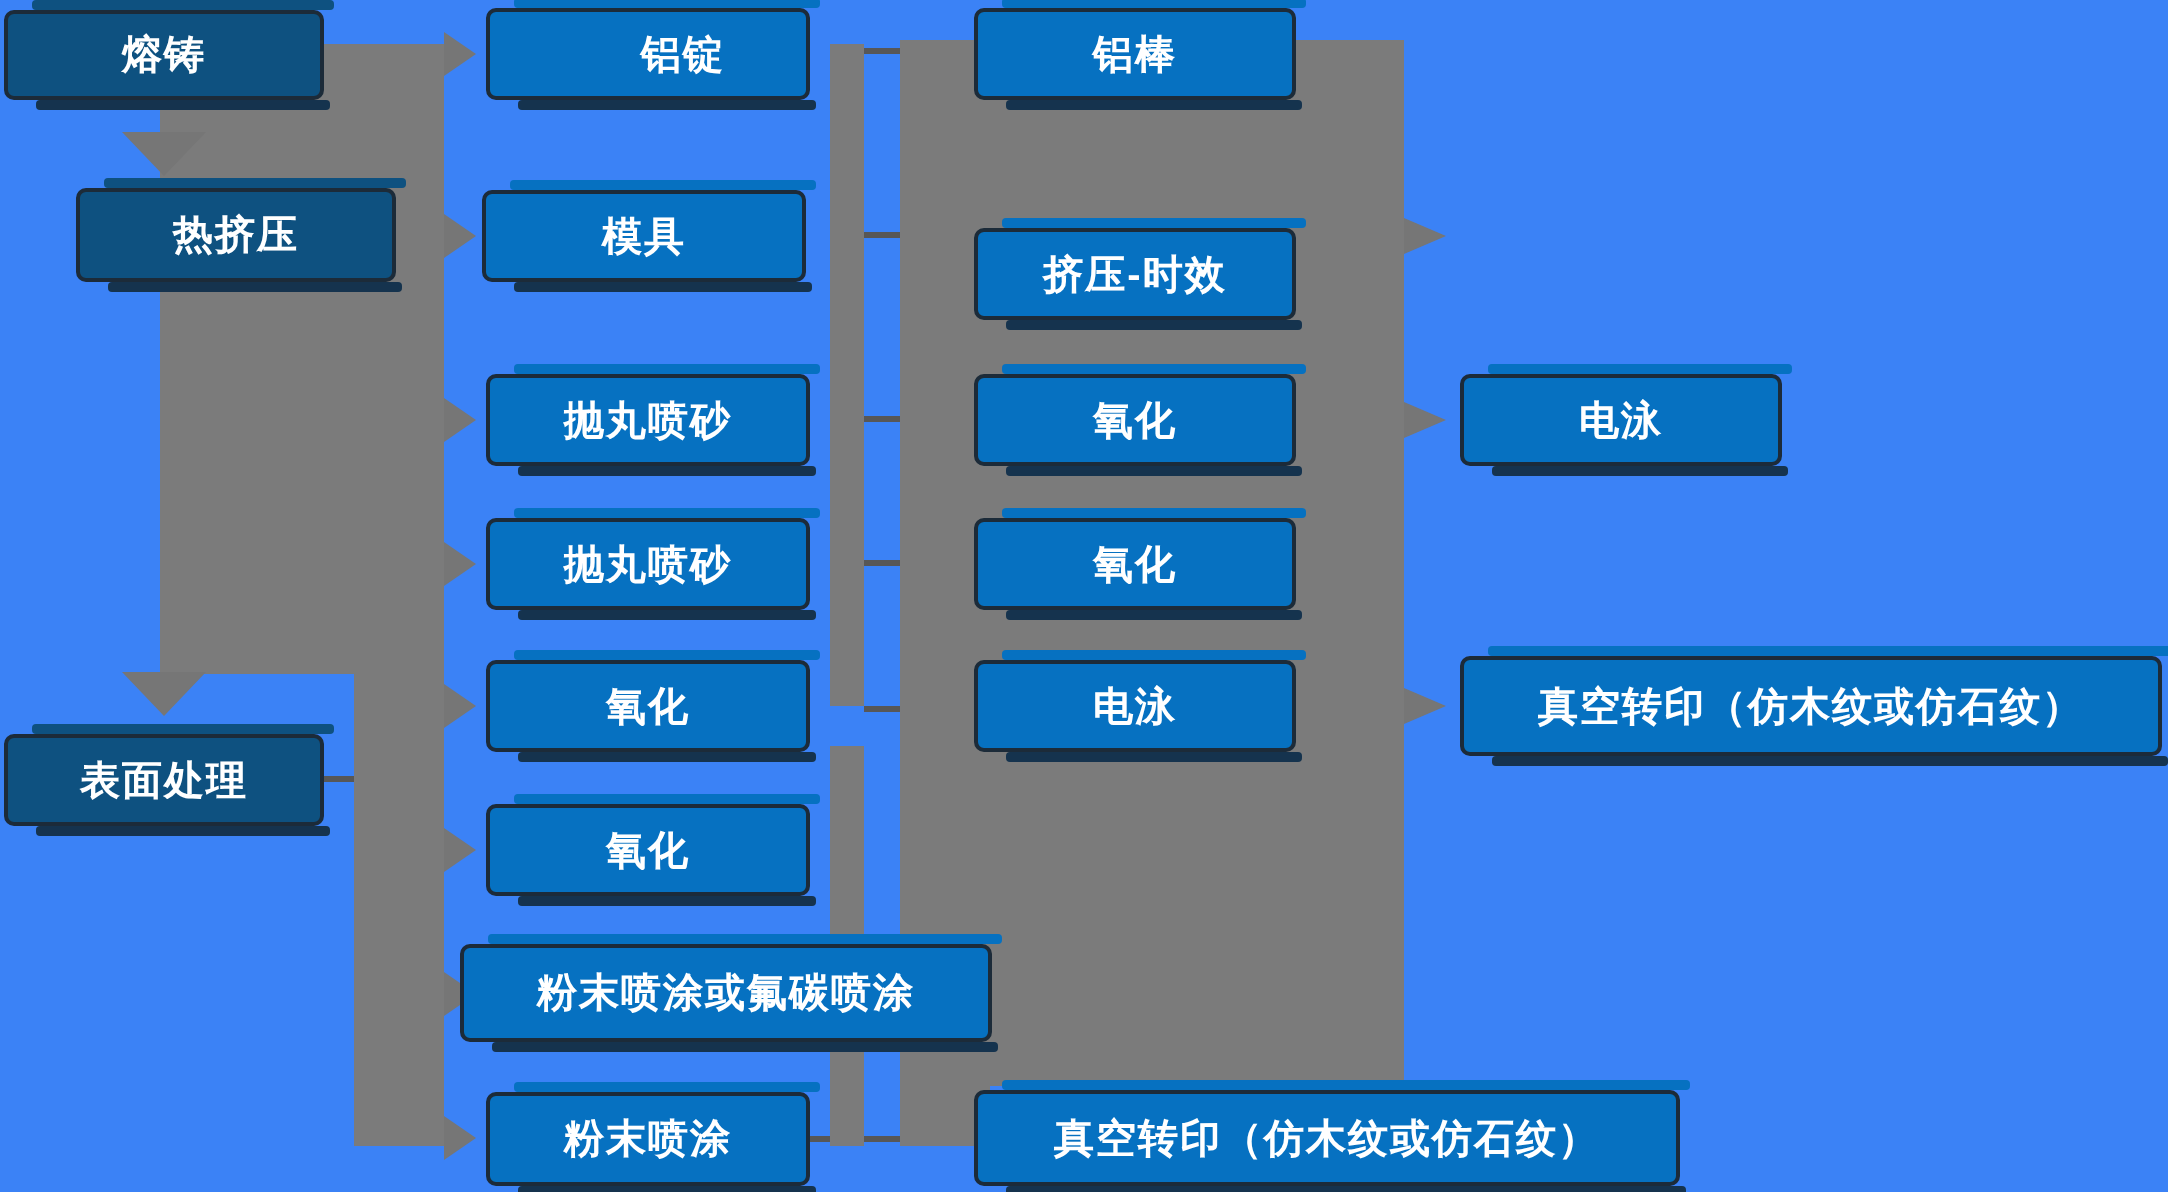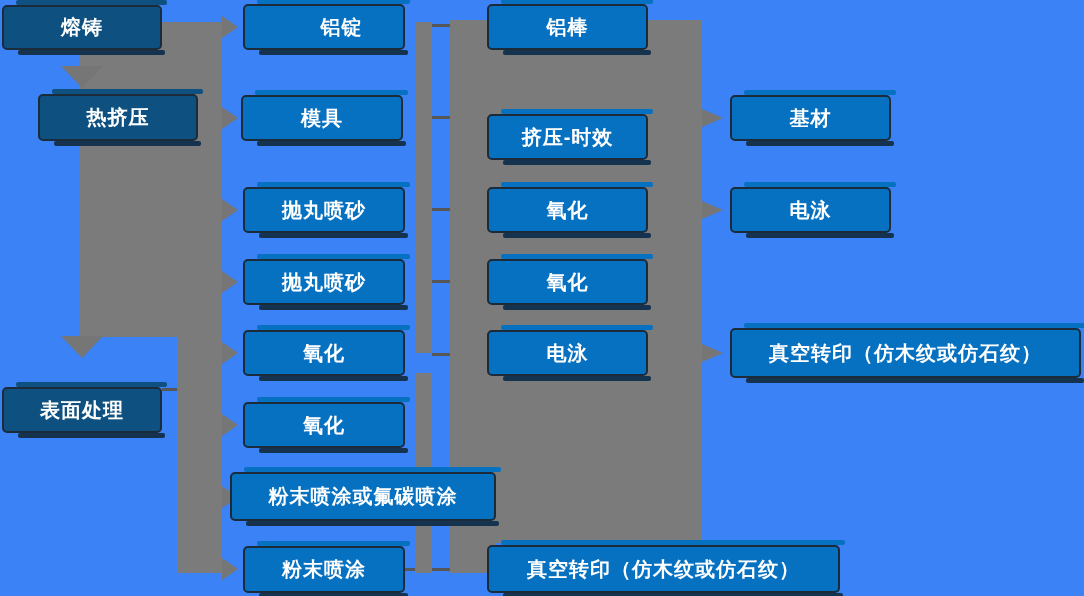--- a/index.html
+++ b/index.html
@@ -125,21 +125,21 @@
   <div class="tick" style="left:432px; top:568px; width:18px;"></div>
   <div class="tick" style="left:405px; top:568px; width:10px;"></div>
   <div class="tick" style="left:162px; top:388px; width:15px;"></div>
 
   <div class="node dark" style="left:2px; top:5px; width:160px; height:45px;">
       <span>熔铸</span>
     </div>
   <div class="node dark" style="left:2px; top:94px; width:160px; height:47px;margin-left:36px;">
       <span>热挤压</span>
     </div>
-  <div class="node dark" style="left:2px; top:367px; width:160px; height:46px;margin-top:20px;">
+  <div class="node dark" style="left:2px; top:367px; width:160px; height:46px;">
       <span>表面处理</span>
     </div>
 
   <div class="node" style="left:243px; top:4px; width:162px; height:46px;padding-left:35px;">
       <span>铝锭</span>
     </div>
   <div class="node" style="left:241px; top:95px; width:162px; height:46px;">
       <span>模具</span>
     </div>
   <div class="node" style="left:243px; top:187px; width:162px; height:46px;">
@@ -173,23 +173,20 @@
   <div class="node" style="left:487px; top:259px; width:161px; height:46px;">
       <span>氧化</span>
     </div>
   <div class="node" style="left:487px; top:330px; width:161px; height:46px;">
       <span>电泳</span>
     </div>
   <div class="node" style="left:487px; top:545px; width:353px; height:48px;">
       <span>真空转印（仿木纹或仿石纹）</span>
     </div>
 
-  <div class="node" style="left:730px; top:95px; width:161px; height:46px;">
-      <span>基材</span>
-    </div>
   <div class="node" style="left:730px; top:187px; width:161px; height:46px;">
       <span>电泳</span>
     </div>
   <div class="node" style="left:730px; top:328px; width:351px; height:50px;">
       <span>真空转印（仿木纹或仿石纹）</span>
     </div>
 
 </div>
 
 </body></html>

